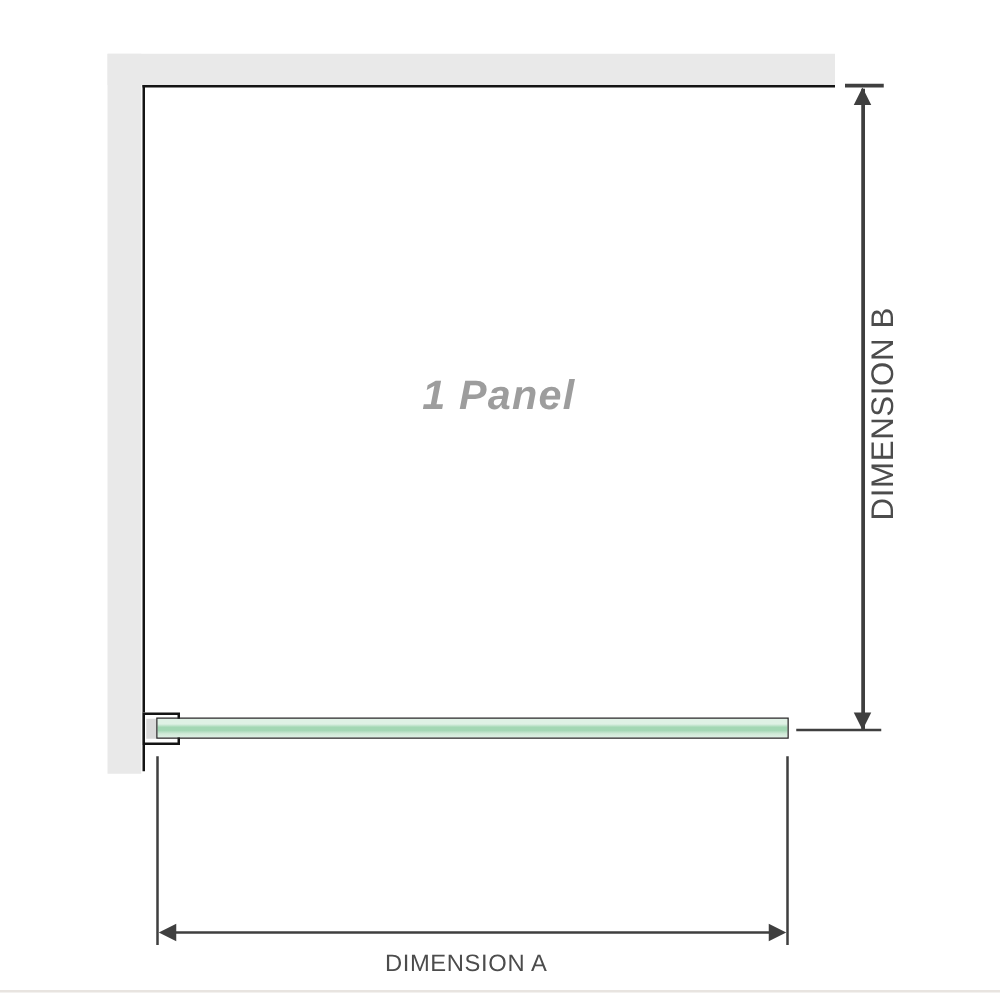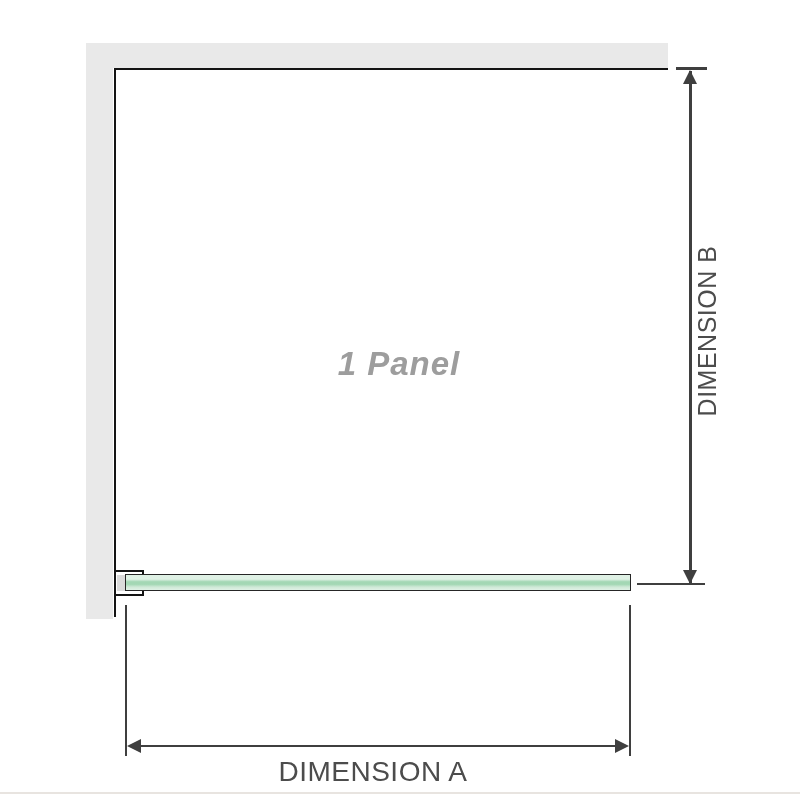--- a/index.html
+++ b/index.html
@@ -29,21 +29,21 @@
   .wall-left{left:86px;top:43px;width:27px;height:576px;background:var(--wall);}
 
   
   .sq-top{left:114px;top:68px;width:554px;height:2px;background:var(--outline);}
   .sq-left{left:114px;top:68px;width:2px;height:549px;background:var(--outline);}
 
   
   .panel-label{
     left:399px;top:316px;transform:translate(-50%,-50%);
     font-size:33px;font-style:italic;font-weight:bold;
-    letter-spacing:1px;color:var(--panel-text);white-space:nowrap;margin-top:48px;
+    letter-spacing:1px;color:var(--panel-text);white-space:nowrap;
   }
 
   
   .bracket{
     left:114px;top:570px;width:30px;height:26px;box-sizing:border-box;
     border:2.2px solid var(--outline);background:var(--bracket-fill);
   }
   .bracket-insert{left:117px;top:575px;width:8px;height:16px;background:var(--bracket-insert);}
   .glass{
     left:125px;top:574px;width:506px;height:17px;box-sizing:border-box;
@@ -73,21 +73,21 @@
   }
 
   
   .exta-left{left:125px;top:605px;width:2.2px;height:151px;}
   .exta-right{left:629px;top:605px;width:2.2px;height:151px;}
   .dima-line{left:131px;top:744.8px;width:494px;height:2.6px;}
   .dima-arrow-left{left:127px;top:739px;border-top:7px solid transparent;border-bottom:7px solid transparent;border-right:14px solid var(--dimension-line);}
   .dima-arrow-right{left:615px;top:739px;border-top:7px solid transparent;border-bottom:7px solid transparent;border-left:14px solid var(--dimension-line);}
   .dima-label{
     left:373px;top:772px;transform:translate(-50%,-50%);
-    font-size:28px;letter-spacing:0.5px;color:var(--label-text);white-space:nowrap;
+    font-size:19px;letter-spacing:0.5px;color:var(--label-text);white-space:nowrap;
   }
 
   .bottom-divider{left:0;top:792px;width:800px;height:1.6px;background:var(--divider);}
 </style>
 </head>
 <body>
 
 <div class="abs wall-top"></div>
 <div class="abs wall-left"></div>
 

